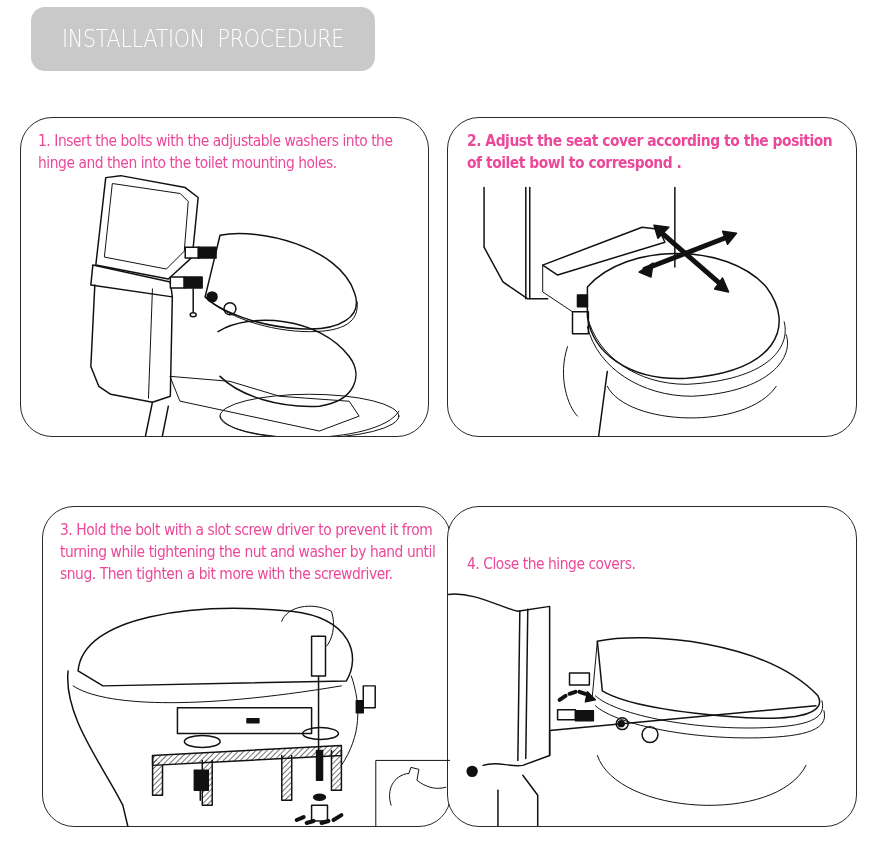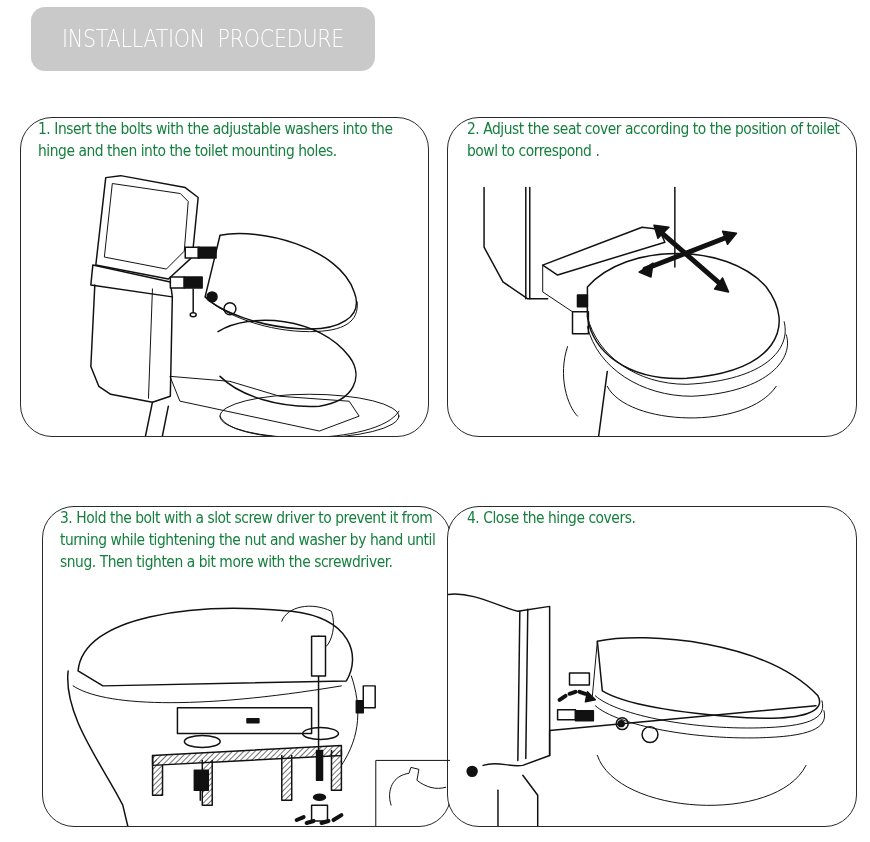--- a/index.html
+++ b/index.html
@@ -16,27 +16,27 @@
     }
     .panel {
       position: absolute; border: 1.4px solid #2a2a2a; border-radius: 32px;
       background: #fff; overflow: hidden; box-sizing: border-box;
     }
     #panel-1 { left: 20px; top: 117px; width: 409px; height: 320px; }
     #panel-2 { left: 447px; top: 117px; width: 410px; height: 320px; }
     #panel-3 { left: 20px; top: 506px; width: 409px; height: 321px; margin-left: 22px; }
     #panel-4 { left: 447px; top: 506px; width: 410px; height: 321px; }
     .step-text {
-      position: absolute; left: 17px; top: 0; right: 8px;
+      position: absolute; left: 17px; top: 12px; right: 8px;
       font-family: "DejaVu Sans", sans-serif; font-size: 15.4px; line-height: 22px;
-      color: #15803d; letter-spacing: -0.45px; font-stretch: condensed; z-index: 2;
+      color: #ec4899; letter-spacing: -0.45px; font-stretch: condensed; z-index: 2;
       transform-origin: left top;
     }
-    #panel-2 .step-text { left: 19px; }
-    #panel-4 .step-text { left: 19px; }
+    #panel-2 .step-text { left: 19px; font-weight: bold; }
+    #panel-4 .step-text { left: 19px; margin-top: 34px; }
     .illus { position: absolute; left: 0; top: 0; width: 100%; height: 100%; z-index: 1; }
     .illus path, .illus rect, .illus ellipse, .illus line, .illus polyline, .illus polygon, .illus circle {
       fill: none; stroke: #111; stroke-width: 1.5; stroke-linejoin: round; stroke-linecap: round;
     }
     .illus .fill { fill: #111; }
     .illus .white { fill: #fff; }
     .illus .thin { stroke-width: 1; }
     .illus .hatch { fill: url(#hatch-pattern); }
   </style>
 </head>

